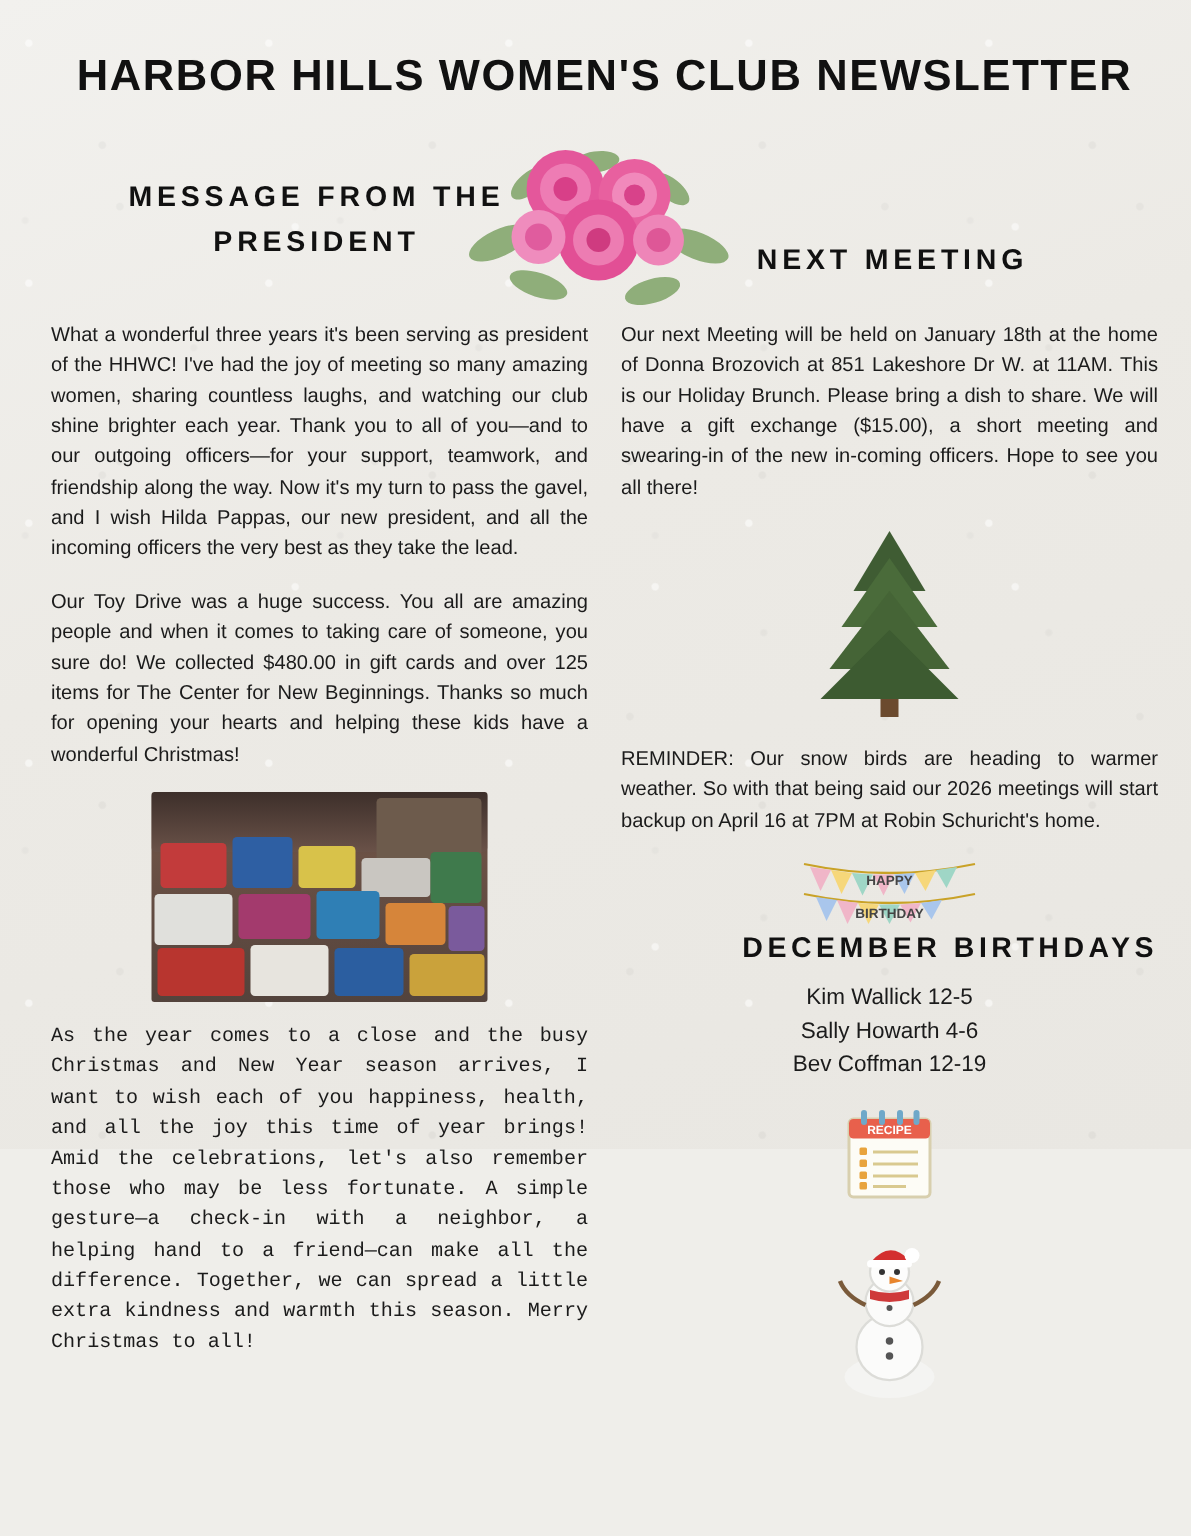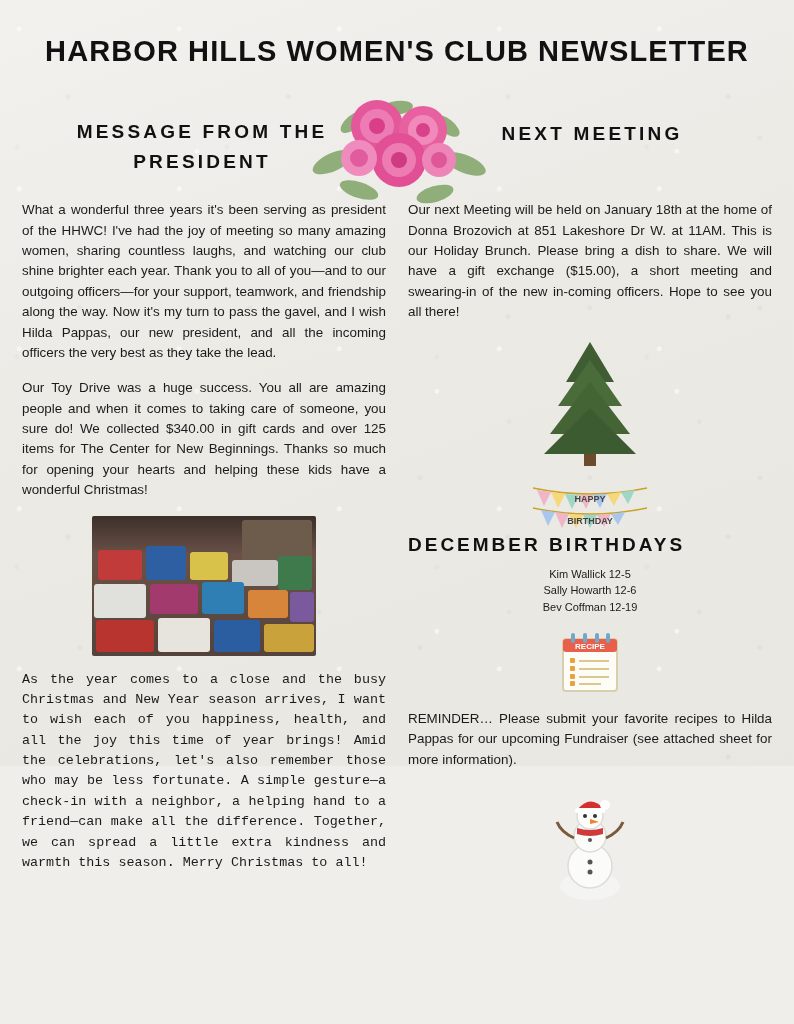--- a/index.html
+++ b/index.html
@@ -11,21 +11,21 @@
     height: 1024px;
     background: #efeeea;
     font-family: "Liberation Sans", sans-serif;
     overflow: hidden;
   }
   .page {
     position: relative;
     width: 794px;
     height: 766px;
     box-sizing: border-box;
-    padding: 18px 22px 0 22px;
+    padding: 18px 22px 0 34px;
     background:
       radial-gradient(circle at 12% 18%, rgba(255,255,255,0.55) 0 2px, rgba(0,0,0,0) 3px),
       radial-gradient(circle at 31% 44%, rgba(0,0,0,0.035) 0 2px, rgba(0,0,0,0) 3px),
       radial-gradient(circle at 68% 22%, rgba(0,0,0,0.03) 0 1.5px, rgba(0,0,0,0) 3px),
       radial-gradient(circle at 82% 63%, rgba(255,255,255,0.5) 0 2px, rgba(0,0,0,0) 3px),
       radial-gradient(circle at 47% 81%, rgba(0,0,0,0.03) 0 2px, rgba(0,0,0,0) 3px),
       radial-gradient(circle at 8% 70%, rgba(0,0,0,0.025) 0 1.5px, rgba(0,0,0,0) 3px),
       linear-gradient(160deg, #f2f1ee 0%, #eceae5 45%, #e9e7e2 100%);
     background-size: 160px 160px, 220px 220px, 190px 190px, 240px 240px, 170px 170px, 210px 210px, 100% 100%;
   }
@@ -66,20 +66,21 @@
     letter-spacing: 3.2px;
     color: #111;
     line-height: 1.55;
     text-transform: uppercase;
   }
   .left-head {
     padding-right: 30px;
   }
   .right-head {
     padding-top: 2px;
+    margin-top: 40px;
   }
   .columns {
     display: flex;
     margin-top: 24px;
     gap: 22px;
   }
   .col-left, .col-right {
     width: 50%;
   }
   p.body {
@@ -110,30 +111,30 @@
     margin: 10px auto 16px auto;
     position: relative;
   }
   .birthday-banner {
     width: 118px;
     height: 44px;
     margin: 6px auto 2px auto;
     position: relative;
   }
   .bday-title {
-    text-align: left;
+    text-align: right;
     font-size: 19px;
     font-weight: 700;
     letter-spacing: 3px;
     color: #111;
     margin: 6px 0 10px 0;
   }
   .bday-list {
     text-align: center;
-    font-size: 11px;
+    font-size: 15px;
     line-height: 1.5;
     color: #1b1b1b;
   }
   .recipe-icon {
     width: 62px;
     height: 64px;
     margin: 16px auto 14px auto;
     position: relative;
   }
   .snowman {
@@ -187,21 +188,21 @@
     </div>
     <div class="col right-head">
       <div class="sec-title">NEXT MEETING</div>
     </div>
   </div>
 
   <div class="columns">
 
     <div class="col-left">
       <p class="body">What a wonderful three years it's been serving as president of the HHWC! I've had the joy of meeting so many amazing women, sharing countless laughs, and watching our club shine brighter each year.  Thank you to all of you—and to our outgoing officers—for your support, teamwork, and friendship along the way.  Now it's my turn to pass the gavel, and I wish Hilda Pappas, our new president, and all the incoming officers the very best as they take the lead.</p>
-      <p class="body">Our  Toy Drive was a huge success. You all are amazing people and when it comes to taking care of someone, you sure do!  We collected $340.00 in gift cards and over 125 items for The Center for New Beginnings.  Thanks so much for opening your hearts and helping these kids have a wonderful Christmas!</p>
+      <p class="body">Our  Toy Drive was a huge success. You all are amazing people and when it comes to taking care of someone, you sure do!  We collected $480.00 in gift cards and over 125 items for The Center for New Beginnings.  Thanks so much for opening your hearts and helping these kids have a wonderful Christmas!</p>
 
       <div class="toy-photo">
         <div class="blob" style="left:0;top:0;width:224px;height:40px;background:linear-gradient(180deg,#3d2f2a,#6a5248);"></div>
         <div class="blob" style="left:150px;top:4px;width:70px;height:46px;background:#6d5b4c;"></div>
         <div class="blob" style="left:6px;top:34px;width:44px;height:30px;background:#c23b3b;"></div>
         <div class="blob" style="left:54px;top:30px;width:40px;height:34px;background:#2e5fa3;"></div>
         <div class="blob" style="left:98px;top:36px;width:38px;height:28px;background:#d8c24a;"></div>
         <div class="blob" style="left:140px;top:44px;width:46px;height:26px;background:#c9c6c1;"></div>
         <div class="blob" style="left:186px;top:40px;width:34px;height:34px;background:#3f7a4c;"></div>
         <div class="blob" style="left:2px;top:68px;width:52px;height:34px;background:#e0e0dc;"></div>
@@ -225,20 +226,21 @@
         <svg viewBox="0 0 120 130" width="120" height="130" aria-hidden="true">
           <rect x="54" y="112" width="12" height="16" fill="#6b4a2e"></rect>
           <polygon points="60,4 84,44 36,44" fill="#3f5c33"></polygon>
           <polygon points="60,22 92,68 28,68" fill="#4a6b3a"></polygon>
           <polygon points="60,44 100,96 20,96" fill="#41603234"></polygon>
           <polygon points="60,44 100,96 20,96" fill="#456436"></polygon>
           <polygon points="60,70 106,116 14,116" fill="#3d5b31"></polygon>
         </svg>
       </div>
 
+      <p class="body">REMINDER: Our snow birds are heading to warmer weather.  So with that being said our 2026 meetings will start backup on April 16 at 7PM at Robin Schuricht's home.</p>
 
       <div class="birthday-banner">
         <svg viewBox="0 0 118 44" width="118" height="44" aria-hidden="true">
           <path d="M2 4 Q59 16 116 4" stroke="#c9a227" stroke-width="1.5" fill="none"></path>
           <g>
             <polygon points="6,6 20,8 13,22" fill="#f0b6c8"></polygon>
             <polygon points="20,8 34,10 27,24" fill="#f6d77a"></polygon>
             <polygon points="34,10 48,11 41,25" fill="#9fd6c6"></polygon>
             <polygon points="48,11 62,11 55,25" fill="#f0b6c8"></polygon>
             <polygon points="62,11 76,10 69,24" fill="#a9c6ec"></polygon>
@@ -255,21 +257,21 @@
             <polygon points="80,30 94,28 87,41" fill="#a9c6ec"></polygon>
           </g>
           <text x="59" y="18" font-family="'Liberation Sans', sans-serif" font-size="9" font-weight="bold" fill="#444" text-anchor="middle">HAPPY</text>
           <text x="59" y="40" font-family="'Liberation Sans', sans-serif" font-size="9" font-weight="bold" fill="#444" text-anchor="middle">BIRTHDAY</text>
         </svg>
       </div>
 
       <div class="bday-title">DECEMBER BIRTHDAYS</div>
       <div class="bday-list">
         <div>Kim Wallick 12-5</div>
-        <div>Sally Howarth 12-6</div>
+        <div>Sally Howarth 4-6</div>
         <div>Bev Coffman 12-19</div>
       </div>
 
       <div class="recipe-icon">
         <svg viewBox="0 0 62 64" width="62" height="64" aria-hidden="true">
           <rect x="4" y="8" width="54" height="52" rx="3" fill="#fdfcf6" stroke="#d8cfae" stroke-width="2"></rect>
           <rect x="4" y="8" width="54" height="13" rx="3" fill="#e8604c"></rect>
           <text x="31" y="18" font-family="'Liberation Sans', sans-serif" font-size="8" font-weight="bold" fill="#fff" text-anchor="middle">RECIPE</text>
           <g stroke="#d9c98f" stroke-width="2">
             <line x1="20" y1="30" x2="50" y2="30"></line>
@@ -285,21 +287,20 @@
           </g>
           <g fill="#6fa8c9">
             <rect x="12" y="2" width="4" height="10" rx="2"></rect>
             <rect x="24" y="2" width="4" height="10" rx="2"></rect>
             <rect x="36" y="2" width="4" height="10" rx="2"></rect>
             <rect x="47" y="2" width="4" height="10" rx="2"></rect>
           </g>
         </svg>
       </div>
 
-      <p class="body">REMINDER… Please submit your favorite recipes to Hilda Pappas for our upcoming Fundraiser (see attached sheet for more information).</p>
 
       <div class="snowman">
         <svg viewBox="0 0 86 110" width="86" height="110" aria-hidden="true">
           <ellipse cx="43" cy="94" rx="30" ry="14" fill="#f4f4f2"></ellipse>
           <circle cx="43" cy="74" rx="22" r="22" fill="#fbfbfa" stroke="#dcdcd8" stroke-width="1.5"></circle>
           <circle cx="43" cy="44" r="16" fill="#fbfbfa" stroke="#dcdcd8" stroke-width="1.5"></circle>
           <circle cx="43" cy="24" r="13" fill="#fdfdfc" stroke="#dcdcd8" stroke-width="1.5"></circle>
           <path d="M30 18 Q43 2 56 16 Q50 20 30 18 Z" fill="#d32f2f"></path>
           <circle cx="58" cy="13" r="5" fill="#fff"></circle>
           <rect x="28" y="16" width="30" height="5" rx="2.5" fill="#fff"></rect>

